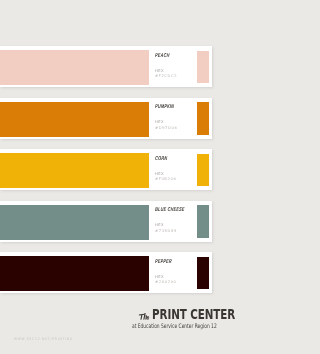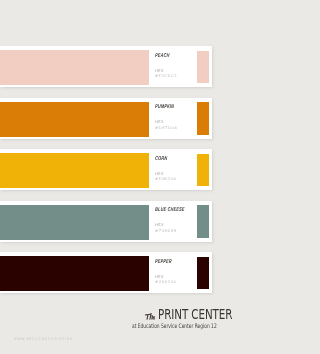--- a/index.html
+++ b/index.html
@@ -19,21 +19,21 @@
          color:#3A3632;white-space:nowrap;}
   .hlabel{position:absolute;left:155px;top:22.8px;font-size:3.7px;line-height:4px;
           letter-spacing:.45px;font-family:"DejaVu Sans",sans-serif;
           color:#9E9A95;white-space:nowrap;}
   .hval{position:absolute;left:155px;top:28.3px;font-size:3.7px;line-height:4px;
         letter-spacing:.6px;font-family:"DejaVu Sans",sans-serif;
         color:#BBB8B3;white-space:nowrap;}
   .mini{position:absolute;left:197px;top:4.5px;width:12px;height:32.5px;}
 
   .logo{position:absolute;left:126px;top:305px;width:94px;}
-  .logo-line1{position:absolute;left:18px;top:0;white-space:nowrap;}
+  .logo-line1{position:absolute;left:12px;top:0;white-space:nowrap;font-weight:bold;}
   .logo-script{display:inline-block;position:relative;top:2.2px;
                width:11.5px;height:9px;vertical-align:baseline;}
   .logo-script svg{display:block;width:11.5px;height:9px;overflow:visible;}
   .logo-script .sr{position:absolute;left:0;top:0;width:0;height:0;
                    overflow:hidden;color:transparent;font-size:0;}
   .logo-main{display:inline-block;font-family:"DejaVu Sans",sans-serif;
              font-size:13.4px;letter-spacing:-.1px;color:#3A3632;
              transform:scaleX(.772);transform-origin:left center;
              margin-left:2px;}
   .logo-tag{position:absolute;left:6px;top:16.5px;white-space:nowrap;

